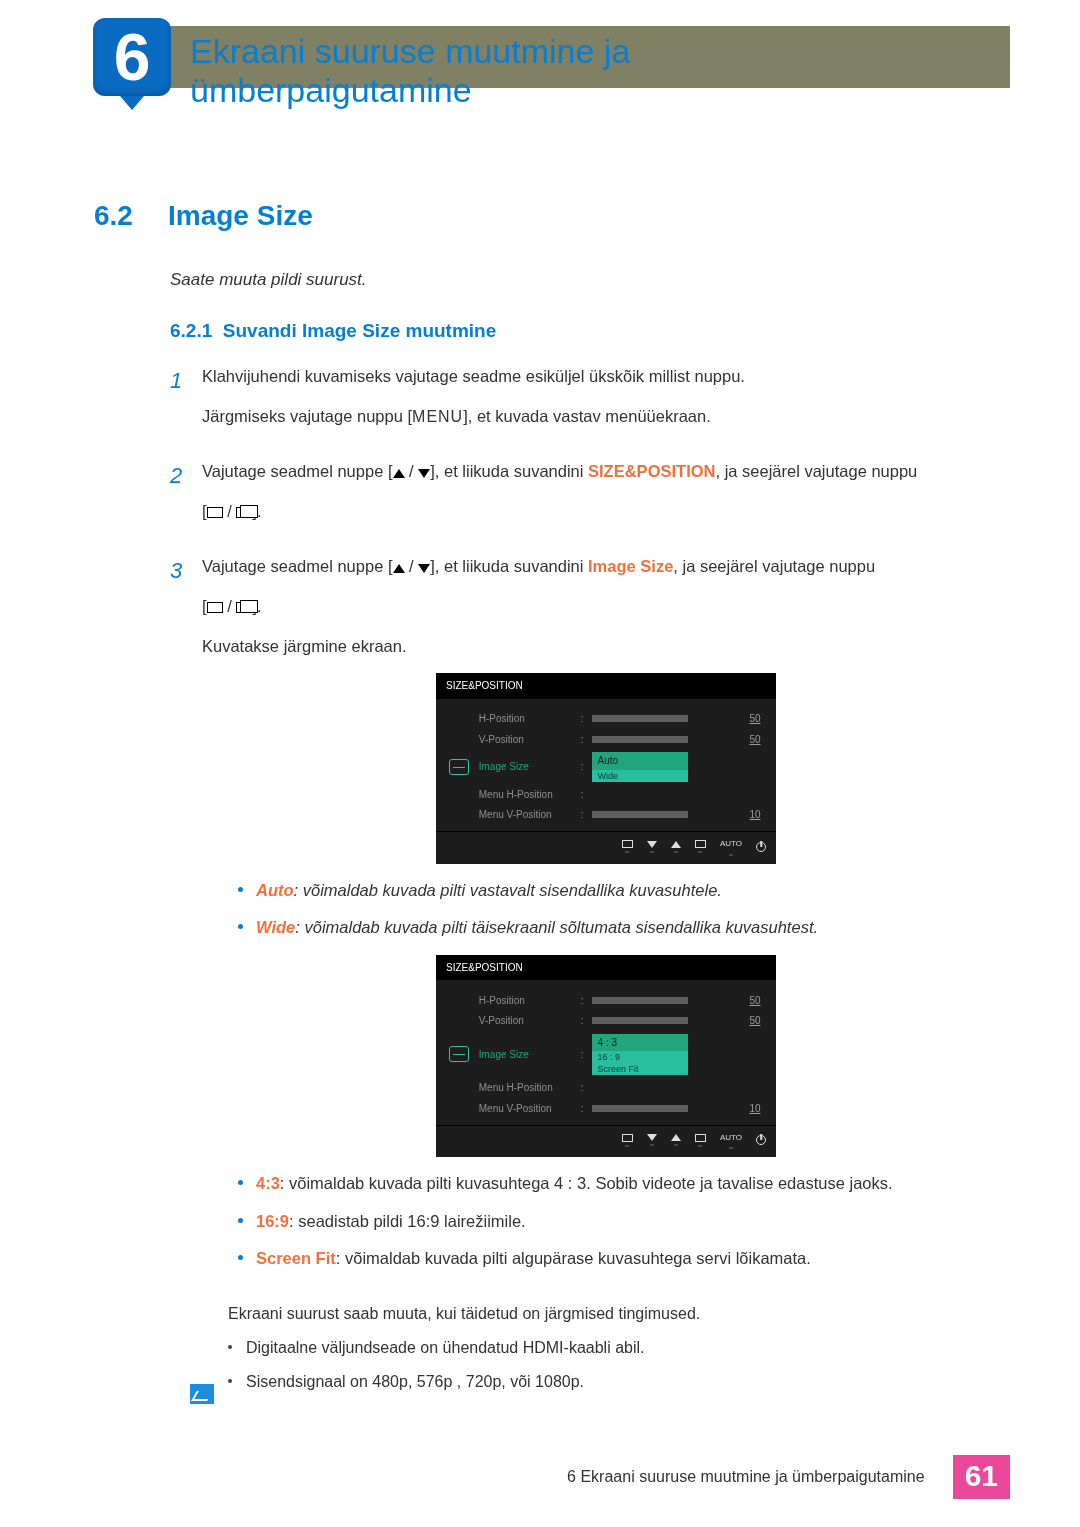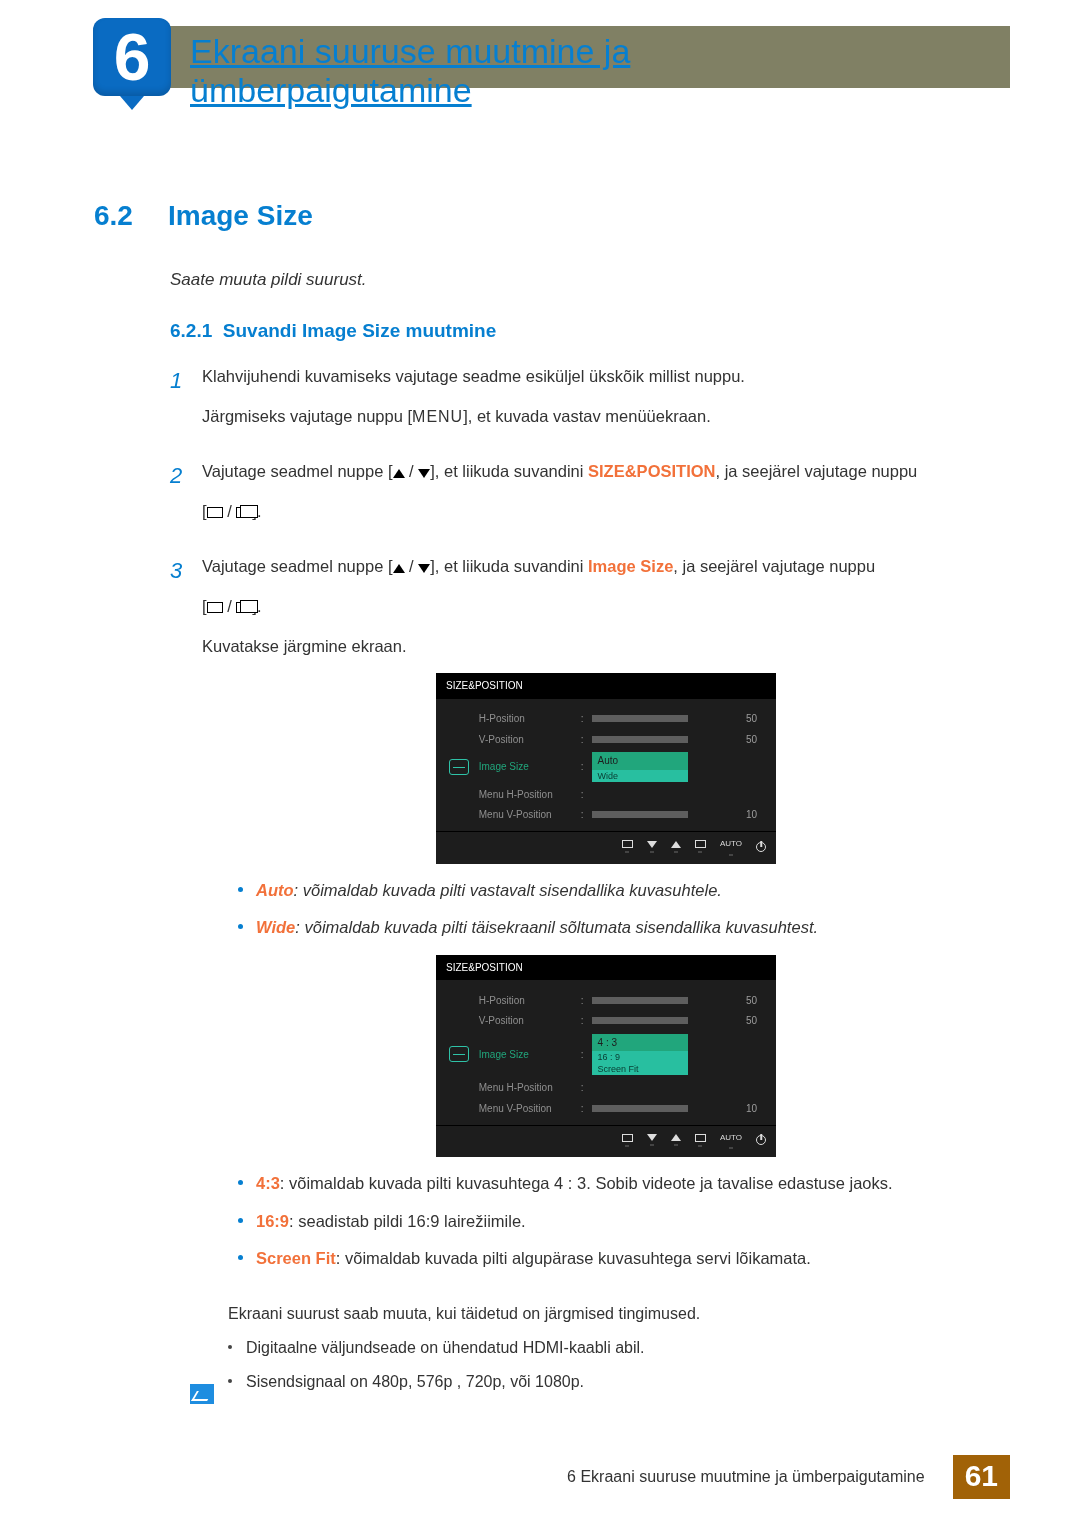--- a/index.html
+++ b/index.html
@@ -1,21 +1,21 @@
 <!DOCTYPE html>
 <html><head>
 <meta charset="utf-8">
 <style>
   * { margin:0; padding:0; box-sizing:border-box; }
   body { font-family: Arial, Helvetica, sans-serif; background:#fff; color:#333; width:1080px; margin:0 auto; position:relative; height:1527px; }
   .page { padding:25px 70px 0 70px; }
   .header-bar { height:62px; background:#808064; position:absolute; top:26px; left:155px; right:70px; }
   .chapter-badge { position:absolute; top:18px; left:93px; width:78px; height:78px; background:#0a6bc2; border-radius:12px; color:#fff; font-size:66px; font-weight:bold; display:flex; align-items:center; justify-content:center; box-shadow: inset 0 -4px 6px rgba(0,0,0,0.15); }
   .chapter-badge::after { content:""; position:absolute; bottom:-14px; left:50%; transform:translateX(-50%); width:0; height:0; border-left:12px solid transparent; border-right:12px solid transparent; border-top:14px solid #0a6bc2; }
-  .chapter-title { position:absolute; top:32px; left:190px; font-size:34px; color:#067fd0; font-weight:normal; line-height:1.15;text-decoration:underline; }
+  .chapter-title { position:absolute; top:32px; left:190px; font-size:34px; color:#067fd0; font-weight:normal; line-height:1.15; }
   .content { margin-top:175px; padding-left:24px; }
   .sec-num { color:#067fd0; font-size:28px; font-weight:bold; display:inline-block; width:74px; }
   .sec-title { color:#067fd0; font-size:28px; font-weight:bold; }
   .intro { margin:38px 0 30px 76px; font-size:17px; color:#333;font-style:italic; }
   .sub-head { margin-left:76px; font-size:19px; font-weight:bold; color:#067fd0; margin-bottom:22px; }
   ol.steps { list-style:none; margin-left:76px; }
   ol.steps>li { display:flex; margin-bottom:16px; font-size:16.5px; line-height:1.55; color:#333; }
   .step-num { color:#067fd0; font-size:22px; font-style:italic; font-weight:normal; width:32px; flex-shrink:0; }
   .step-body { flex:1; }
   .step-body p { margin-bottom:14px; }
@@ -25,21 +25,21 @@
   .osd .osd-title { background:#000; color:#fff; padding:5px 10px; font-size:10px; }
   .osd .osd-body { padding:10px 8px 6px 8px; display:flex; }
   .osd .side { width:34px; display:flex; align-items:center; justify-content:center; }
   .osd .side .ico { width:20px; height:16px; border:1.5px solid #2fc2a7; border-radius:3px; position:relative; }
   .osd .side .ico::after { content:""; position:absolute; left:3px; right:3px; top:50%; border-top:1.5px solid #2fc2a7; }
   .osd table { width:100%; border-collapse:collapse; }
   .osd td { padding:2.5px 4px; vertical-align:middle; }
   .osd td.lbl { width:102px; color:#8f8f8f; }
   .osd td.col { width:8px; color:#8f8f8f; }
   .osd td.bar { }
-  .osd td.val { width:26px; text-align:left; color:#9d9d9d; }
+  .osd td.val { width:26px; text-align:center; color:#9d9d9d;text-decoration:underline; }
   .osd .bar .track { width:96px; height:7px; background:#5e5e5e; position:relative; }
   .osd .lbl.green { color:#21a67c; }
   .osd .drop { background:#21a67c; color:#1d1d1d; padding:1px 6px; width:96px; font-size:10px; }
   .osd .drop2 { background:#28bfa0; color:#083c32; padding:0 6px; width:96px; line-height:12px; font-size:9px; }
   .osd .footer { display:flex; justify-content:flex-end; gap:14px; padding:6px 10px 8px 0; border-top:1px solid #000; font-size:8px; color:#ddd; align-items:center; }
   .osd .fbtn { display:flex; flex-direction:column; align-items:center; gap:1px; }
   .osd .fbtn .tri-d { width:0; height:0; border-left:5px solid transparent; border-right:5px solid transparent; border-top:7px solid #ddd; }
   .osd .fbtn .tri-u { width:0; height:0; border-left:5px solid transparent; border-right:5px solid transparent; border-bottom:7px solid #ddd; }
   .osd .fbtn .box { width:11px; height:8px; border:1.5px solid #ddd; }
   .osd .fbtn .dash-l { width:4px; height:4px; border-bottom:2px solid #444; }
@@ -52,21 +52,21 @@
   ul.sub { list-style:none; margin-top:10px; }
   ul.sub>li { position:relative; padding-left:18px; margin-bottom:10px; font-size:16px; }
   ul.sub>li::before { content:""; position:absolute; left:0; top:9px; width:4px; height:4px; background:#444; border-radius:50%; }
   .tri-up { display:inline-block; width:0; height:0; border-left:6px solid transparent; border-right:6px solid transparent; border-bottom:9px solid #000; vertical-align:middle; }
   .tri-dn { display:inline-block; width:0; height:0; border-left:6px solid transparent; border-right:6px solid transparent; border-top:9px solid #000; vertical-align:middle; }
   .src-btn { display:inline-block; width:16px; height:11px; border:1.5px solid #000; position:relative; vertical-align:middle; }
   .src-btn.b::before { content:""; position:absolute; left:3px; top:-3px; width:16px; height:11px; border:1.5px solid #000; background:#fff; }
   .menu-txt { font-weight:normal; letter-spacing:1px; font-size:16px; }
   .footer { position:absolute; bottom:28px; right:70px; display:flex; align-items:center; gap:28px; }
   .footer .ftxt { font-size:16px; color:#333; }
-  .footer .pg { background:#a16207; color:#fff; font-size:30px; font-weight:bold; padding:4px 12px 6px 12px; }
+  .footer .pg { background:#ec4899; color:#fff; font-size:30px; font-weight:bold; padding:4px 12px 6px 12px; }
   .pwr { width:10px; height:10px; border:1.5px solid #ddd; border-radius:50%; position:relative; }
   .pwr::after { content:""; position:absolute; left:50%; top:-2px; width:1.5px; height:6px; background:#ddd; transform:translateX(-50%); }
 </style>
 </head>
 <body>
 
 <div class="page">
   <div class="header-bar"></div>
   <div class="chapter-badge">6</div>
   <div class="chapter-title">

